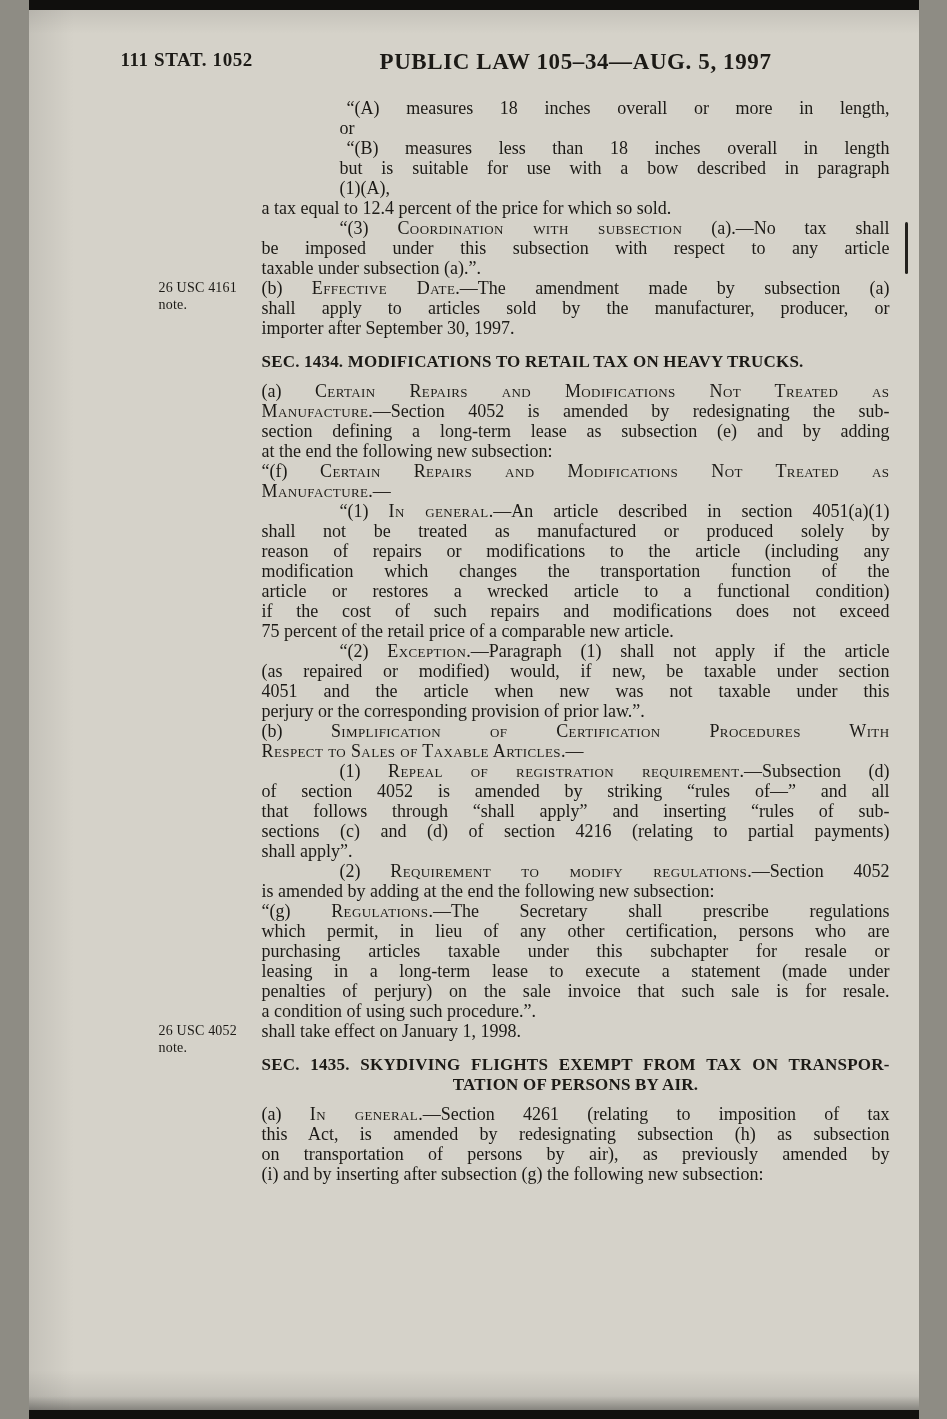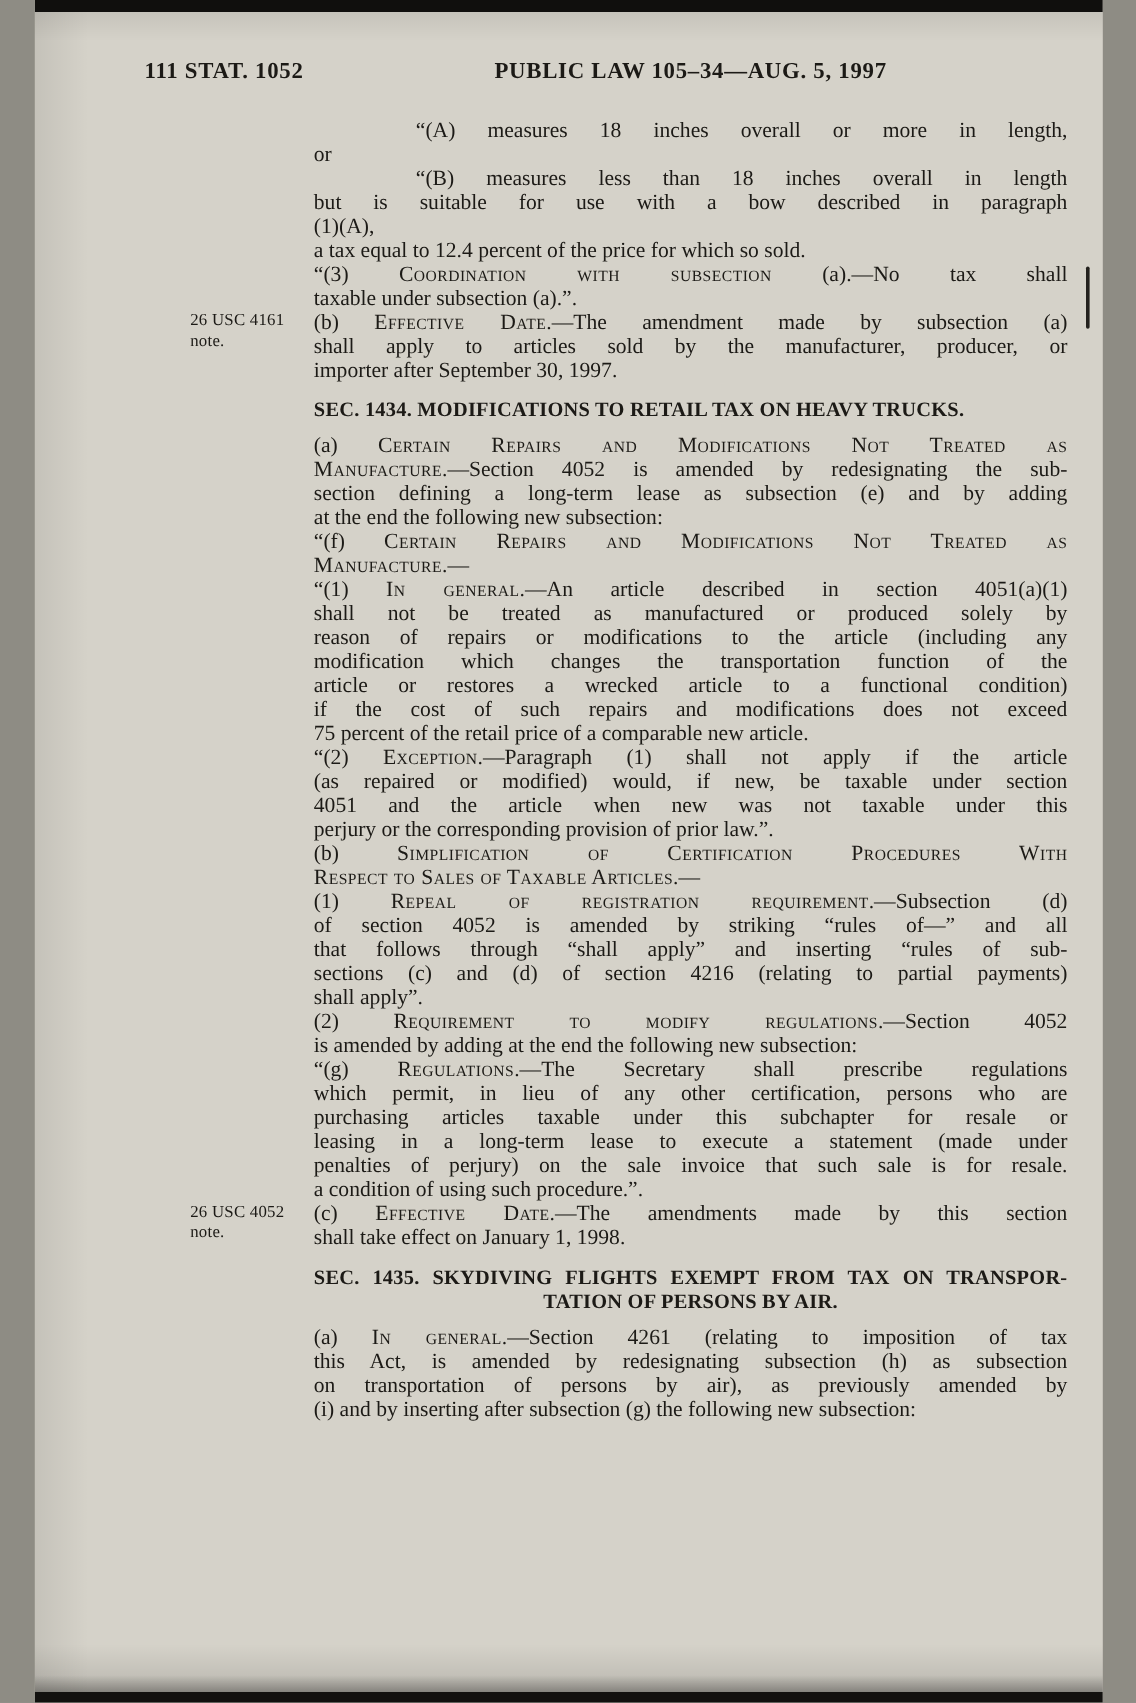--- a/index.html
+++ b/index.html
@@ -23,34 +23,34 @@
     background: linear-gradient(180deg, rgba(0,0,0,0), rgba(0,0,0,.28)); }
   .scan-right-line { position: absolute; right: 11px; top: 222px; width: 3px; height: 52px;
     background: #23211d; border-radius: 2px; }
 
   .header-stat {
     position: absolute; left: 92px; top: 49px;
     font-weight: bold; font-size: 19px; letter-spacing: .6px;
   }
   .header-law {
     position: absolute; left: 233px; top: 49px; width: 628px;
-    text-align: center; font-weight: bold; font-size: 19px; letter-spacing: .6px;
+    text-align: center; font-weight: bold; font-size: 23px; letter-spacing: .6px;
   }
 
   .doc {
     position: absolute; left: 233px; top: 98px; width: 628px;
     font-size: 18px;
   }
   .para { position: relative; }
   .para.spaced { margin-top: 14px; margin-bottom: 9px; }
   .line { line-height: 20px; min-height: 20px; }
   .line.fj { text-align: justify; text-align-last: justify; }
   .line.center { text-align: center; }
   .l1 { }
-  .l2 { }
+  .l2 { margin-left: 78px; }
   .l3 { margin-left: 85px; }
   .bold-head .line { font-weight: bold; font-size: 17px; letter-spacing: .2px; }
   .sc { font-variant: small-caps; letter-spacing: .4px; }
   .margin-note {
     position: absolute; left: -143px; top: 1px; width: 110px;
     font-size: 14px; line-height: 17px; letter-spacing: .2px; margin-left: 40px;
   }
 </style>
 </head>
 <body>
@@ -69,20 +69,21 @@
       <div class="para">
         <div class="line l3 fj"><span>“(B) measures less than 18 inches overall in length</span></div>
         <div class="line l2 fj"><span>but is suitable for use with a bow described in paragraph</span></div>
         <div class="line l2"><span>(1)(A),</span></div>
       </div>
       <div class="para">
         <div class="line l1"><span>a tax equal to 12.4 percent of the price for which so sold.</span></div>
       </div>
       <div class="para">
         <div class="line l2 fj"><span>“(3) </span><span class="sc">Coordination with subsection</span><span> (a).—No tax shall</span></div>
+        <div class="line l1 fj"><span>be imposed under this subsection with respect to any article</span></div>
         <div class="line l1"><span>taxable under subsection (a).”.</span></div>
       </div>
       <div class="para">
         <div class="margin-note">26 USC 4161 note.</div>
         <div class="line l1 fj"><span>(b) </span><span class="sc">Effective Date</span><span>.—The amendment made by subsection (a)</span></div>
         <div class="line l0 fj"><span>shall apply to articles sold by the manufacturer, producer, or</span></div>
         <div class="line l0"><span>importer after September 30, 1997.</span></div>
       </div>
       <div class="para bold-head spaced">
         <div class="line l0"><span>SEC. 1434. MODIFICATIONS TO RETAIL TAX ON HEAVY TRUCKS.</span></div>
@@ -130,21 +131,20 @@
       <div class="para">
         <div class="line l1 fj"><span>“(g) </span><span class="sc">Regulations</span><span>.—The Secretary shall prescribe regulations</span></div>
         <div class="line l0 fj"><span>which permit, in lieu of any other certification, persons who are</span></div>
         <div class="line l0 fj"><span>purchasing articles taxable under this subchapter for resale or</span></div>
         <div class="line l0 fj"><span>leasing in a long-term lease to execute a statement (made under</span></div>
         <div class="line l0 fj"><span>penalties of perjury) on the sale invoice that such sale is for resale.</span></div>
         <div class="line l0"><span>a condition of using such procedure.”.</span></div>
       </div>
       <div class="para">
         <div class="margin-note">26 USC 4052 note.</div>
-        <div class="line l1 fj"><span>(c) </span><span class="sc">Effective Date</span><span>.—The amendments made by this section</span></div>
         <div class="line l0"><span>shall take effect on January 1, 1998.</span></div>
       </div>
       <div class="para bold-head spaced">
         <div class="line l0 fj"><span>SEC. 1435. SKYDIVING FLIGHTS EXEMPT FROM TAX ON TRANSPOR-</span></div>
         <div class="line l0 center"><span>TATION OF PERSONS BY AIR.</span></div>
       </div>
       <div class="para">
         <div class="line l1 fj"><span>(a) </span><span class="sc">In general</span><span>.—Section 4261 (relating to imposition of tax</span></div>
         <div class="line l0 fj"><span>this Act, is amended by redesignating subsection (h) as subsection</span></div>
         <div class="line l0 fj"><span>on transportation of persons by air), as previously amended by</span></div>

